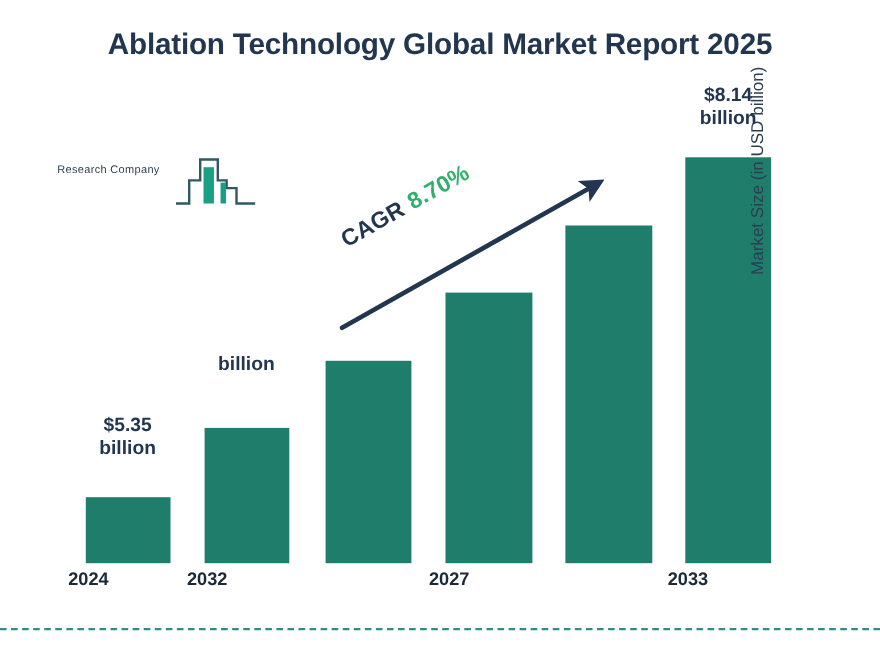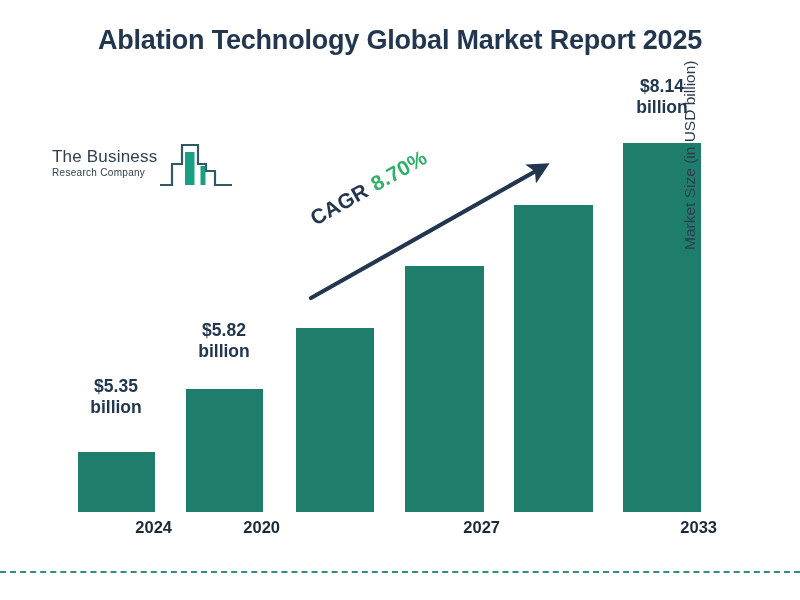--- a/index.html
+++ b/index.html
@@ -87,21 +87,21 @@
     text-align: center;
     font-size: 17.5px;
     font-weight: bold;
     color: #22374f;
     line-height: 1.22;
     white-space: nowrap;
   }
 
   .x-tick {
     position: absolute;
-    text-align: right;
+    text-align: left;
     font-size: 16.5px;
     font-weight: bold;
     color: #1b2a38;
     top: 518px;
   }
 
   
   #cagr-annotation {
     position: absolute;
     left: 312px;
@@ -142,21 +142,20 @@
 </style>
 </head>
 <body>
 
 <div id="root">
 
   <div id="chart-title">Ablation Technology Global Market Report 2025</div>
 
   <div id="logo">
     <div id="logo-text-block">
-      <div id="logo-line1">The Business</div>
       <div id="logo-line2">Research Company</div>
     </div>
     <div id="logo-mark">
       <svg width="76" height="54" viewBox="0 0 76 54" xmlns="http://www.w3.org/2000/svg">
 
         <path d="M2 45 L2 45 L14 45 L14 24 L24 24 L24 5 L40 5 L40 24 L48 24 L48 31 L57 31 L57 45 L74 45" fill="none" stroke="#2f5a63" stroke-width="2.2" stroke-linejoin="miter"></path>
 
         <rect x="27" y="12" width="9.5" height="33" fill="#18a085"></rect>
         <rect x="42.5" y="26" width="5" height="19" fill="#18a085"></rect>
       </svg>
@@ -171,21 +170,20 @@
     <div class="bar" style="left:405px; top:266px; width:79px; height:246px;"></div>
     <div class="bar" style="left:514px; top:205px; width:79px; height:307px;"></div>
     <div class="bar" style="left:623px; top:143px; width:78px; height:369px;"></div>
 
     <div class="bar-label" style="left:60px; top:376px; width:112px;">
       <div>$5.35</div>
       <div>billion</div>
     </div>
 
     <div class="bar-label" style="left:168px; top:320px; width:112px;">
-      <div>$5.82</div>
       <div>billion</div>
     </div>
 
     <div class="bar-label" style="left:606px; top:76px; width:112px;">
       <div>$8.14</div>
       <div>billion</div>
     </div>
 
     <svg id="growth-arrow-svg" style="position:absolute; left:0; top:0; width:800px; height:600px; pointer-events:none;" viewBox="0 0 800 600" xmlns="http://www.w3.org/2000/svg">
       <defs>
@@ -194,21 +192,21 @@
         </marker>
       </defs>
       <line x1="311" y1="298" x2="543" y2="167" stroke="#22374f" stroke-width="4.2" stroke-linecap="round" marker-end="url(#arrowhead)"></line>
     </svg>
 
     <div id="cagr-annotation">
       <span id="cagr-word">CAGR</span><span id="cagr-value">8.70%</span>
     </div>
 
     <div class="x-tick" style="left:62px; width:110px;">2024</div>
-    <div class="x-tick" style="left:170px; width:110px;">2020</div>
+    <div class="x-tick" style="left:170px; width:110px;">2032</div>
     <div class="x-tick" style="left:390px; width:110px;">2027</div>
     <div class="x-tick" style="left:607px; width:110px;">2033</div>
 
     <div id="y-axis-title">Market Size (in USD billion)</div>
   </div>
 
   <div id="bottom-divider"></div>
 
 </div>
 

